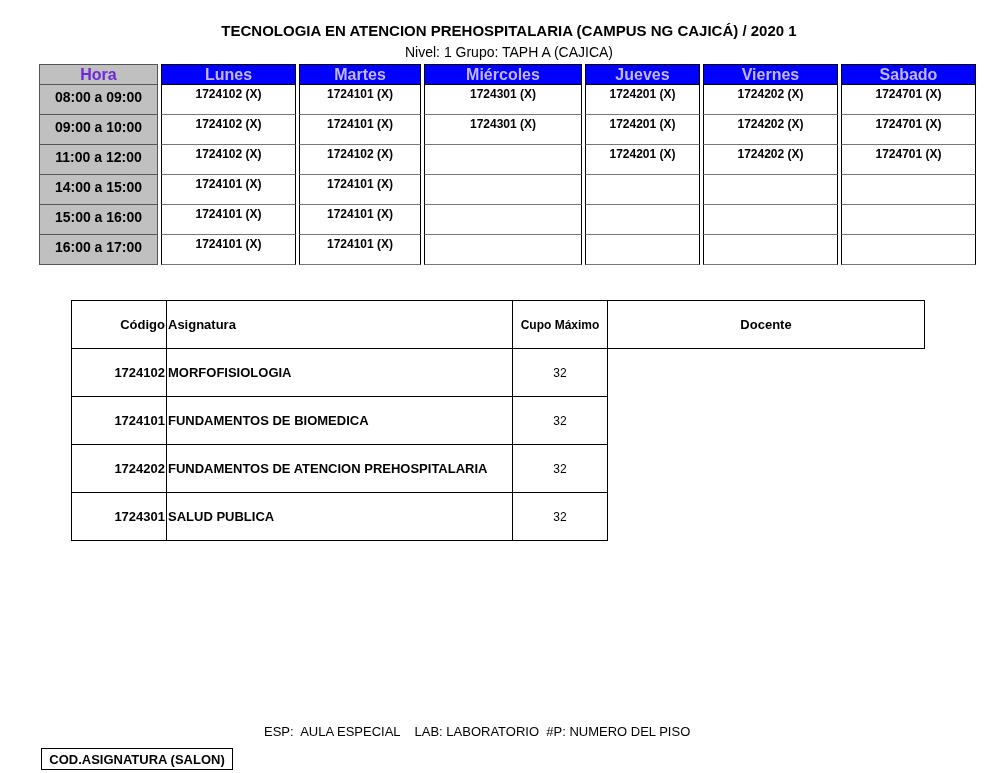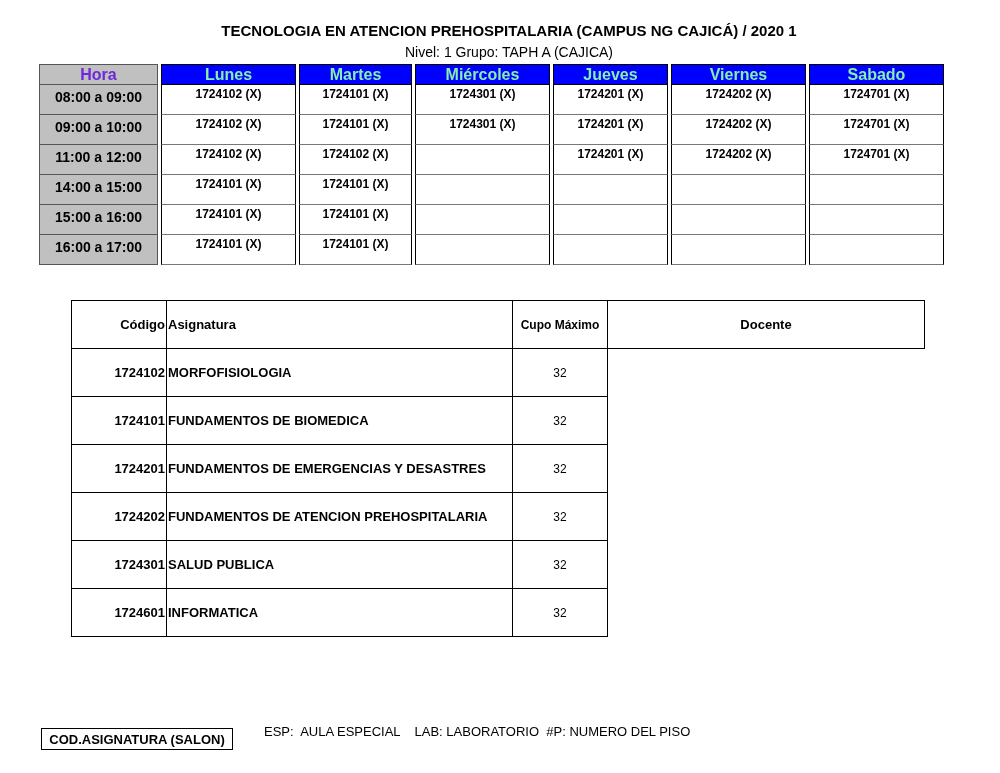--- a/index.html
+++ b/index.html
@@ -3,56 +3,56 @@
 <meta charset="utf-8">
 <style>
   html, body { margin: 0; padding: 0; background: #ffffff; }
   body { width: 1000px; height: 773px; position: relative; font-family: "Liberation Sans", sans-serif; color: #000; overflow: hidden; }
   .title { position: absolute; left: 0; top: 22px; width: 1018px; text-align: center; font-weight: bold; font-size: 15px; }
   .subtitle { position: absolute; left: 0; top: 44px; width: 1018px; text-align: center; font-size: 14px; }
 
   .sched { position: absolute; left: 39px; top: 64px; border-collapse: separate; border-spacing: 0; }
   .sched td, .sched th { padding: 0; box-sizing: border-box; }
   .sched .hdr { height: 21px; font-size: 16px; font-weight: bold; text-align: center; vertical-align: middle; }
-  .sched .hdr.day { background: #0000ff; color: #86efac; border-top: 1px solid #000; border-left: 1px solid #000; border-right: 1px solid #000; border-bottom: 1px solid #000; margin-top: 37px; }
+  .sched .hdr.day { background: #0000ff; color: #c4b5fd; border-top: 1px solid #000; border-left: 1px solid #000; border-right: 1px solid #000; border-bottom: 1px solid #000; margin-top: 37px; }
   .sched .hdr.hora { background: #c0c0c0; color: #6d28d9; border: 1px solid #555; }
   .sched .hcell { background: #c0c0c0; font-size: 14px; font-weight: bold; text-align: center; vertical-align: top; padding-top: 4px; border-left: 1px solid #555; border-right: 1px solid #555; border-bottom: 1px solid #555; height: 30px; }
   .sched .cell { background: #fff; font-size: 12px; font-weight: bold; text-align: center; vertical-align: top; padding-top: 2px; border-left: 1px solid #000; border-right: 1px solid #000; border-bottom: 1px solid #777; height: 30px; }
   .sched .gap { width: 3px; background: #fff; }
   .sched .gap-hdr { width: 3px; background: #fff; }
 
   .subj { position: absolute; left: 71px; top: 300px; border-collapse: collapse; }
   .subj td { border: 1px solid #000; font-size: 13px; font-weight: bold; height: 30px; padding: 16px 1px; box-sizing: border-box; }
   .subj .h { text-align: center; }
   .subj .code { text-align: right; width: 95px; }
   .subj .name { text-align: left; width: 346px; }
   .subj .cupo { text-align: center; width: 95px; font-weight: normal; font-size: 12px; }
   .subj .cupo.h { font-weight: bold; }
   .subj .doc { width: 317px; }
   .subj .doc.empty { border: none; border-left: 1px solid #000; }
 
-  .legend-box { position: absolute; left: 41px; top: 728px; width: 192px; height: 22px; border: 1px solid #000; font-size: 13px; font-weight: bold; text-align: center; line-height: 22px; box-sizing: border-box; }
+  .legend-box { position: absolute; left: 41px; top: 748px; width: 192px; height: 22px; border: 1px solid #000; font-size: 13px; font-weight: bold; text-align: center; line-height: 22px; box-sizing: border-box; }
   .legend-text { position: absolute; left: 264px; top: 724px; font-size: 13px; white-space: pre; }
 </style>
 </head>
 <body>
 
 <div class="title">TECNOLOGIA EN ATENCION PREHOSPITALARIA (CAMPUS NG CAJICÁ) / 2020 1</div>
 <div class="subtitle">Nivel: 1 Grupo: TAPH A (CAJICA)</div>
 
 <table class="sched">
   <tbody>
       <tr>
     <td class="hdr hora" style="width:119px">Hora</td>
     <td class="gap-hdr"></td>
     <td class="hdr day" style="width:135px">Lunes</td>
     <td class="gap-hdr"></td>
-    <td class="hdr day" style="width:113px">Martes</td>
+    <td class="hdr day" style="width:122px">Martes</td>
     <td class="gap-hdr"></td>
-    <td class="hdr day" style="width:135px">Miércoles</td>
+    <td class="hdr day" style="width:158px">Miércoles</td>
     <td class="gap-hdr"></td>
     <td class="hdr day" style="width:115px">Jueves</td>
     <td class="gap-hdr"></td>
     <td class="hdr day" style="width:135px">Viernes</td>
     <td class="gap-hdr"></td>
     <td class="hdr day" style="width:135px">Sabado</td>
   </tr>
   <tr>
     <td class="hcell">08:00 a 09:00</td>
         <td class="gap"></td>
@@ -160,40 +160,28 @@
     <td class="cupo">32</td>
     <td class="doc empty"></td>
   </tr>
   <tr>
     <td class="code">1724101</td>
     <td class="name">FUNDAMENTOS DE BIOMEDICA</td>
     <td class="cupo">32</td>
     <td class="doc empty"></td>
   </tr>
   <tr>
-    <td class="code">1724201</td>
-    <td class="name">FUNDAMENTOS DE EMERGENCIAS Y DESASTRES</td>
-    <td class="cupo">32</td>
-    <td class="doc empty"></td>
-  </tr>
-  <tr>
     <td class="code">1724202</td>
     <td class="name">FUNDAMENTOS DE ATENCION PREHOSPITALARIA</td>
     <td class="cupo">32</td>
     <td class="doc empty"></td>
   </tr>
   <tr>
     <td class="code">1724301</td>
     <td class="name">SALUD PUBLICA</td>
     <td class="cupo">32</td>
     <td class="doc empty"></td>
   </tr>
-  <tr>
-    <td class="code">1724601</td>
-    <td class="name">INFORMATICA</td>
-    <td class="cupo">32</td>
-    <td class="doc empty"></td>
-  </tr>
 </tbody>
   </table>
 
 <div class="legend-box">COD.ASIGNATURA (SALON)</div>
 <div class="legend-text">ESP:  AULA ESPECIAL    LAB: LABORATORIO  #P: NUMERO DEL PISO</div>
 
 </body></html>

